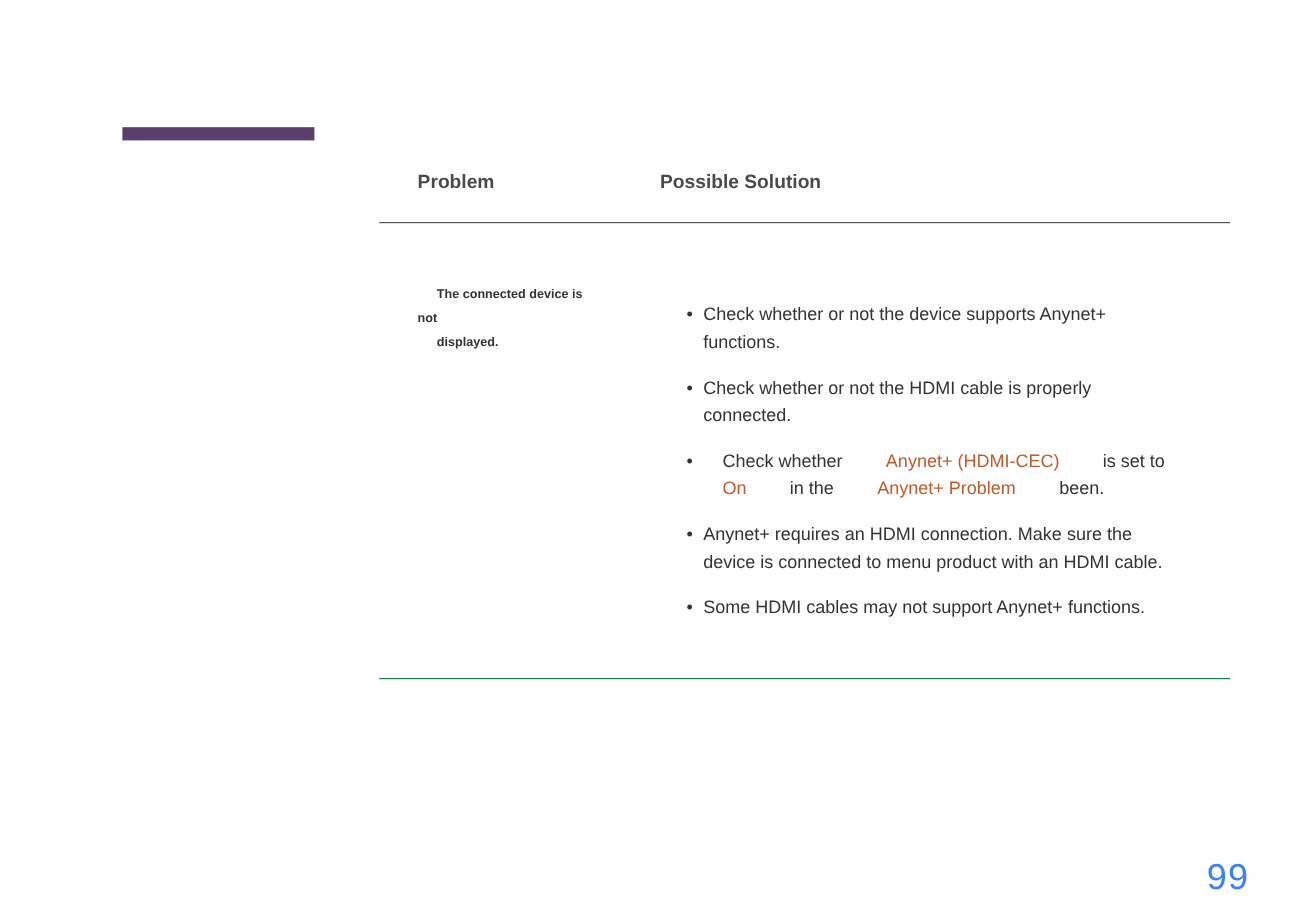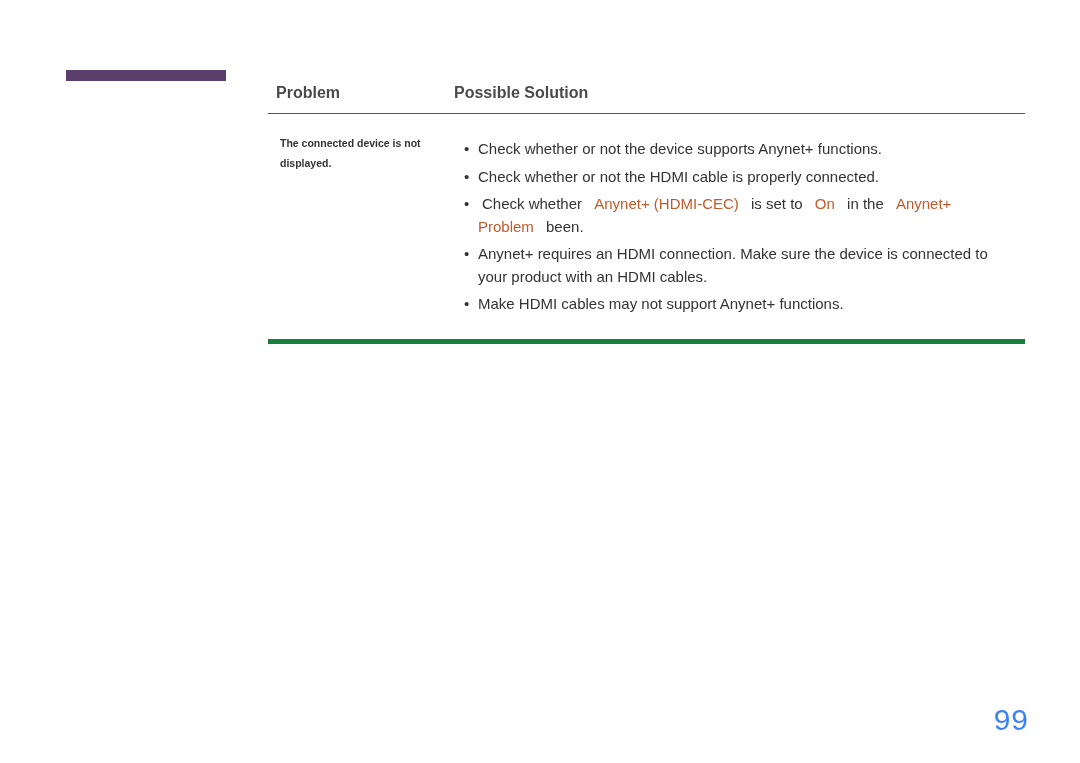--- a/index.html
+++ b/index.html
@@ -1,16 +1,16 @@
 <!DOCTYPE html>
 <html><head>
   <meta charset="utf-8">
   <style>
     * {
-      margin: 4px;
+      margin: 16px;
       padding: 0;
       box-sizing: border-box;
     }
     body {
       width: 1080px;
       height: 763px;
       background: #ffffff;
       font-family: Arial, Helvetica, sans-serif;
       color: #333333;
       position: relative;
@@ -42,21 +42,21 @@
     .col-solution {
       flex: 1;
     }
     .header-text {
       font-size: 16px;
       font-weight: bold;
       color: #4a4a4a;
     }
     .body-row {
       display: flex;
-      border-bottom: 5px solid #15803d;
+      border-bottom: 1px solid #15803d;
       padding-bottom: 14px;
     }
     .problem-text {
       font-size: 10.5px;
       font-weight: bold;
       color: #333333;
       line-height: 1.9;
       padding-top: 2px;
     }
     .solution-list {
@@ -112,20 +112,20 @@
       <div class="problem-text">
         <span>The connected device is not</span><br>
         <span>displayed.</span>
       </div>
     </div>
     <div class="col-solution">
       <ul class="solution-list">
         <li class="solution-item">Check whether or not the device supports Anynet+ functions.</li>
         <li class="solution-item">Check whether or not the HDMI cable is properly connected.</li>
         <li class="solution-item"><span>Check whether </span><span class="accent-text">Anynet+ (HDMI-CEC)</span><span> is set to </span><span class="accent-text">On</span><span> in the </span><span class="accent-text">Anynet+ Problem</span><span> been.</span></li>
-        <li class="solution-item">Anynet+ requires an HDMI connection. Make sure the device is connected to your product with an HDMI cables.</li>
-        <li class="solution-item">Make HDMI cables may not support Anynet+ functions.</li>
+        <li class="solution-item">Anynet+ requires an HDMI connection. Make sure the device is connected to menu product with an HDMI cable.</li>
+        <li class="solution-item">Some HDMI cables may not support Anynet+ functions.</li>
       </ul>
     </div>
   </div>
 </div>
 
 <div class="page-number">99</div>
 
 </body></html>

